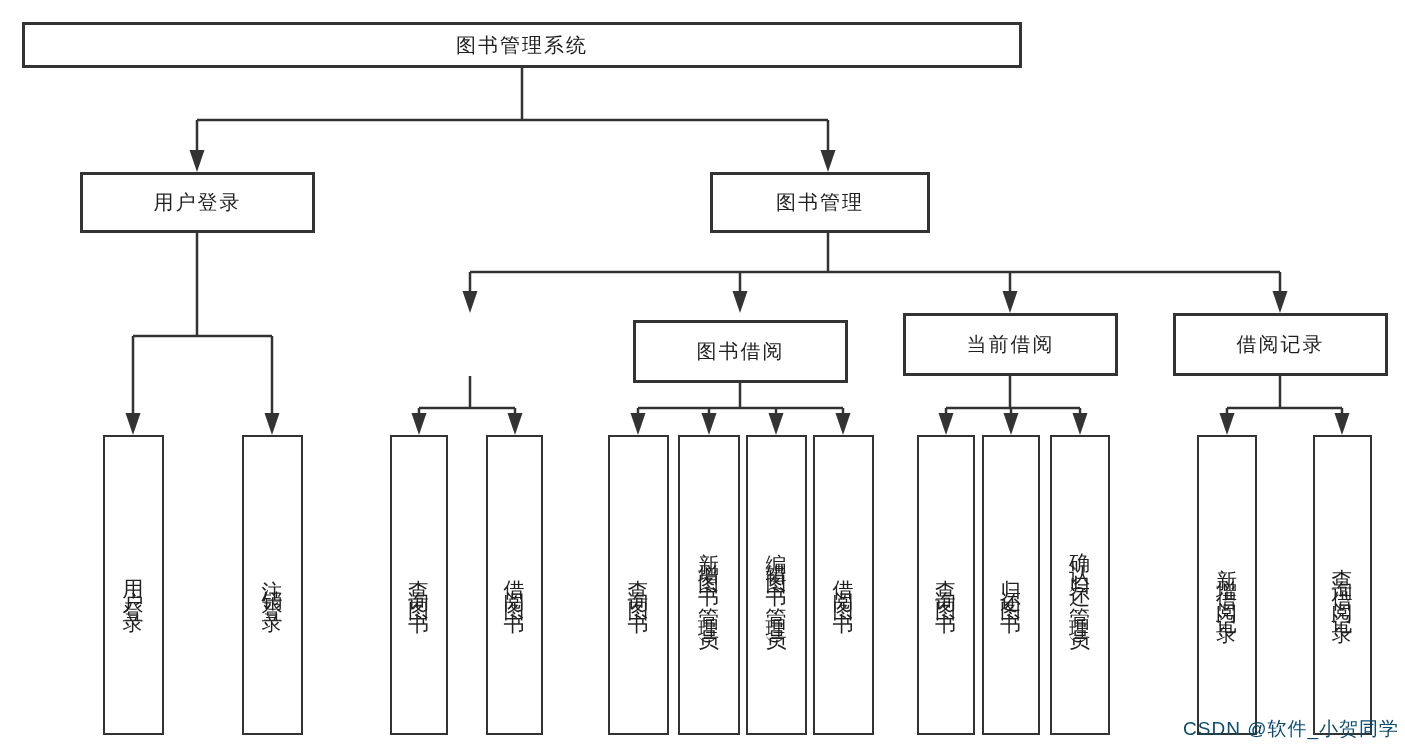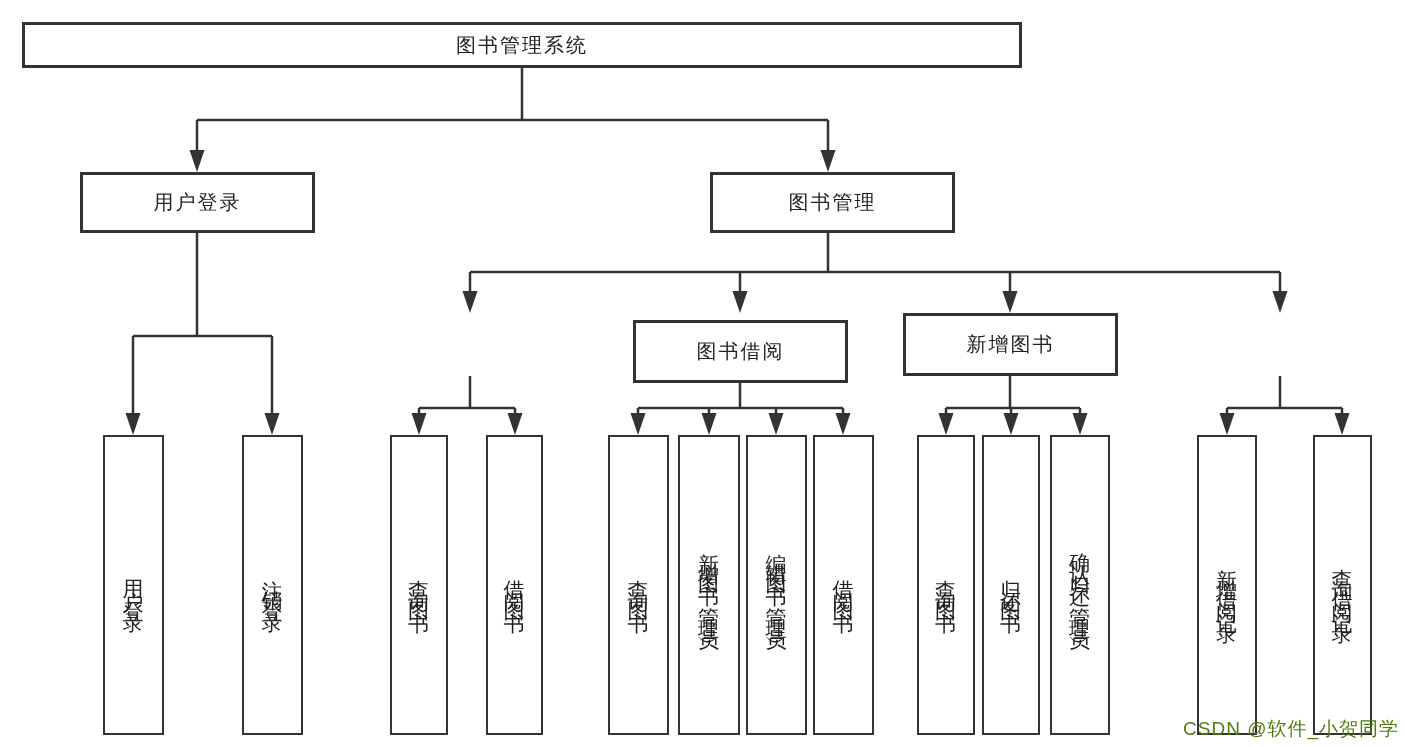--- a/index.html
+++ b/index.html
@@ -41,21 +41,21 @@
     writing-mode: vertical-rl;
     font-size: 21px;
     letter-spacing: 11px;
     line-height: 1;
   }
   .watermark {
     position: absolute;
     right: 6px;
     bottom: 5px;
     font-size: 19px;
-    color: #4d7c0f;
+    color: #0c4a6e;
     letter-spacing: 1px;
     white-space: nowrap;
   }
 </style>
 </head>
 <body>
 
 <div class="stage">
 
   <svg class="connectors" viewBox="0 0 1405 747" xmlns="http://www.w3.org/2000/svg">
@@ -91,29 +91,32 @@
     </g>
   </svg>
 
   <div class="node" style="left:22px;top:22px;width:1000px;height:46px">
     <span>图书管理系统</span>
   </div>
 
   <div class="node" style="left:80px;top:172px;width:235px;height:61px">
     <span>用户登录</span>
   </div>
-  <div class="node" style="left:710px;top:172px;width:245px;height:61px">
+  <div class="node" style="left:710px;top:172px;width:220px;height:61px">
     <span>图书管理</span>
   </div>
 
   <div class="node" style="left:633px;top:320px;width:215px;height:63px">
     <span>图书借阅</span>
   </div>
   <div class="node" style="left:903px;top:313px;width:215px;height:63px">
-    <span>新增图书</span>
+    <span>当前借阅</span>
+  </div>
+  <div class="node" style="left:1173px;top:313px;width:215px;height:63px">
+    <span>借阅记录</span>
   </div>
 
   <div class="node leaf" style="left:103px;top:435px;width:61px;height:300px">
     <span>用户登录</span>
   </div>
   <div class="node leaf" style="left:242px;top:435px;width:61px;height:300px">
     <span>注销登录</span>
   </div>
   <div class="node leaf" style="left:390px;top:435px;width:58px;height:300px">
     <span>查询图书</span>

